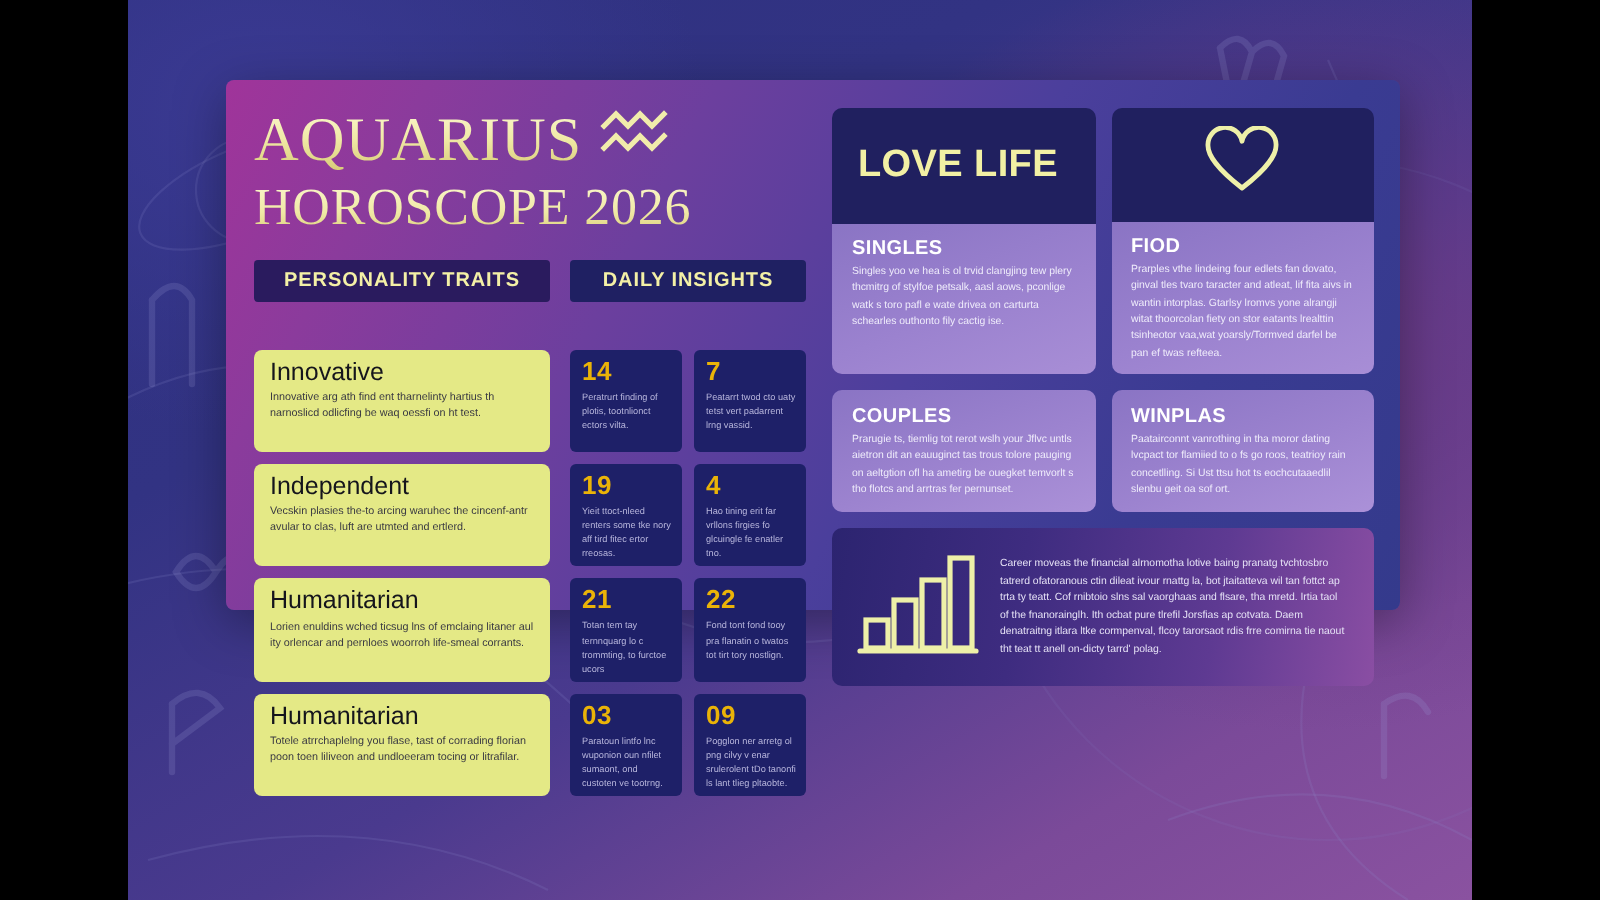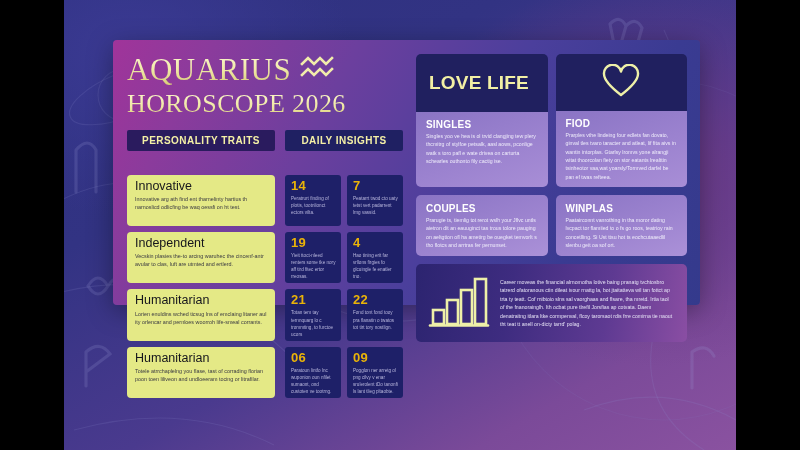--- a/index.html
+++ b/index.html
@@ -196,21 +196,21 @@
             </div>
             <div class="ins">
               <div class="ins-num">21</div>
               <div class="ins-body">Totan tem tay ternnquarg lo c trommting, to furctoe ucors</div>
             </div>
             <div class="ins">
               <div class="ins-num">22</div>
               <div class="ins-body">Fond tont fond tooy pra flanatin o twatos tot tirt tory nostlign.</div>
             </div>
             <div class="ins">
-              <div class="ins-num">06</div>
+              <div class="ins-num">03</div>
               <div class="ins-body">Paratoun lintfo lnc wuponion oun nfilet sumaont, ond custoten ve tootrng.</div>
             </div>
             <div class="ins">
               <div class="ins-num">09</div>
               <div class="ins-body">Pogglon ner arretg ol png cilvy v enar srulerolent tDo tanonfi ls lant tlieg pltaobte.</div>
             </div>
           </div>
 
         </div>
       </div>

